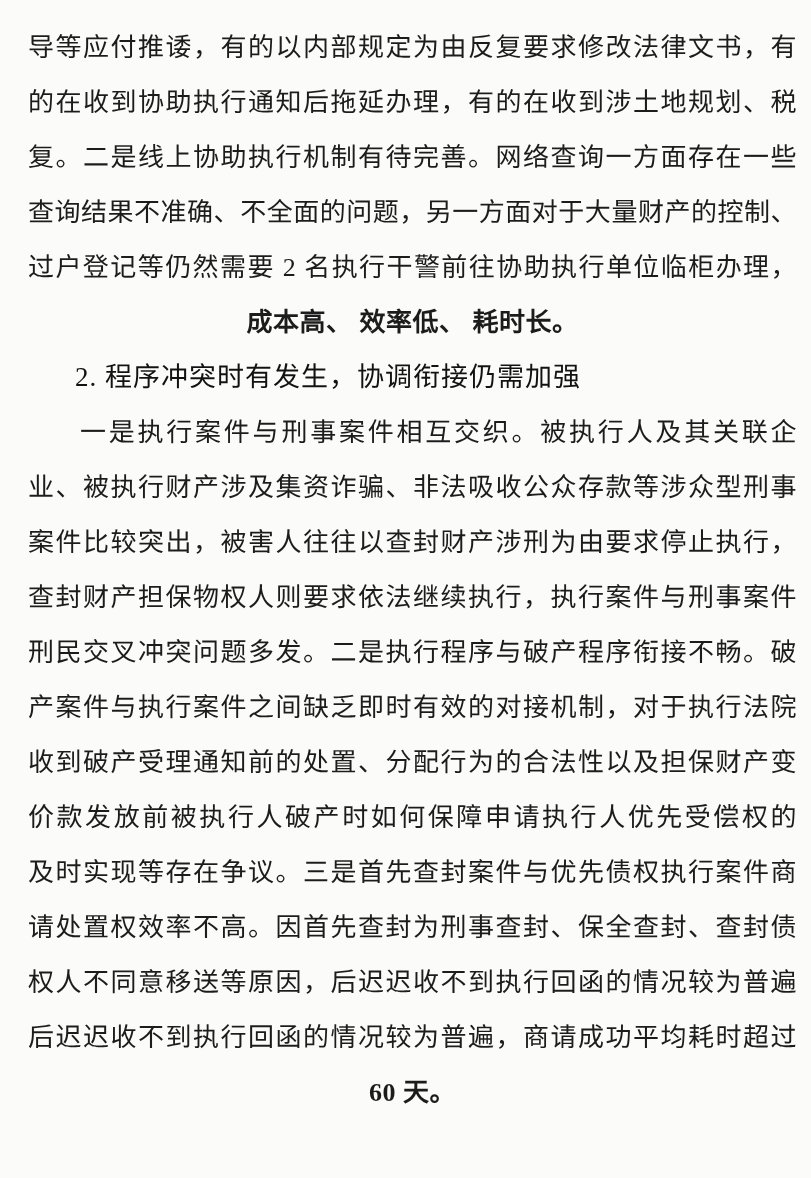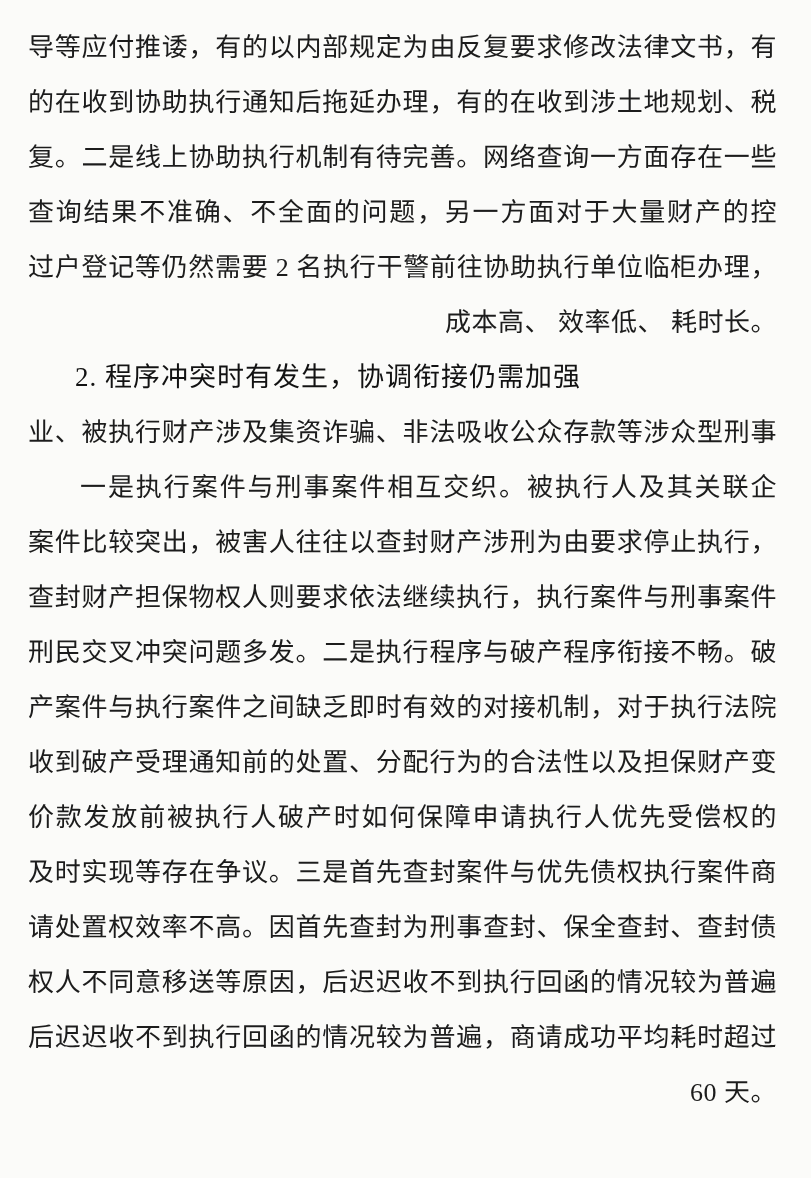--- a/index.html
+++ b/index.html
@@ -7,21 +7,21 @@
     padding: 0;
     background: #e9e9e7;
   }
   .page {
     position: relative;
     width: 811px;
     height: 1178px;
     margin: 0;
     box-sizing: border-box;
     background: #fbfbf9;
-    padding: 20px 34px 0 28px;
+    padding: 20px 14px 0 28px;
     font-family: "Liberation Serif", "DejaVu Serif", serif;
     overflow: hidden;
   }
   .line {
     margin: 0;
     height: 55px;
     line-height: 55px;
     font-size: 26px;
     color: #1c1c1c;
     letter-spacing: 0.5px;
@@ -34,21 +34,22 @@
     text-align: justify;
     text-align-last: justify;
     text-justify: inter-character;
   }
   
   .line.indent {
     text-indent: 52px;
   }
   
   .line.ll {
-    text-align: right;
+    text-align: center;
+    font-weight: bold;
   }
   .heading {
     margin: 0;
     height: 55px;
     line-height: 55px;
     padding-left: 47px;
     font-size: 27px;
     font-weight: normal;
     color: #121212;
     letter-spacing: 1px;
@@ -61,22 +62,22 @@
 
   <p class="line jl">导等应付推诿，有的以内部规定为由反复要求修改法律文书，有</p>
   <p class="line jl">的在收到协助执行通知后拖延办理，有的在收到涉土地规划、税</p>
   <p class="line jl">复。二是线上协助执行机制有待完善。网络查询一方面存在一些</p>
   <p class="line jl">查询结果不准确、不全面的问题，另一方面对于大量财产的控制、</p>
   <p class="line jl">过户登记等仍然需要 2 名执行干警前往协助执行单位临柜办理，</p>
   <p class="line ll">成本高、 效率低、 耗时长。</p>
 
   <h2 class="heading">2. 程序冲突时有发生，协调衔接仍需加强</h2>
 
+  <p class="line jl indent">一是执行案件与刑事案件相互交织。被执行人及其关联企</p>
   <p class="line jl">业、被执行财产涉及集资诈骗、非法吸收公众存款等涉众型刑事</p>
-  <p class="line jl indent">一是执行案件与刑事案件相互交织。被执行人及其关联企</p>
   <p class="line jl">案件比较突出，被害人往往以查封财产涉刑为由要求停止执行，</p>
   <p class="line jl">查封财产担保物权人则要求依法继续执行，执行案件与刑事案件</p>
   <p class="line jl">刑民交叉冲突问题多发。二是执行程序与破产程序衔接不畅。破</p>
   <p class="line jl">产案件与执行案件之间缺乏即时有效的对接机制，对于执行法院</p>
   <p class="line jl">收到破产受理通知前的处置、分配行为的合法性以及担保财产变</p>
   <p class="line jl">价款发放前被执行人破产时如何保障申请执行人优先受偿权的</p>
   <p class="line jl">及时实现等存在争议。三是首先查封案件与优先债权执行案件商</p>
   <p class="line jl">请处置权效率不高。因首先查封为刑事查封、保全查封、查封债</p>
   <p class="line jl">权人不同意移送等原因，后迟迟收不到执行回函的情况较为普遍</p>
   <p class="line jl">后迟迟收不到执行回函的情况较为普遍，商请成功平均耗时超过</p>

